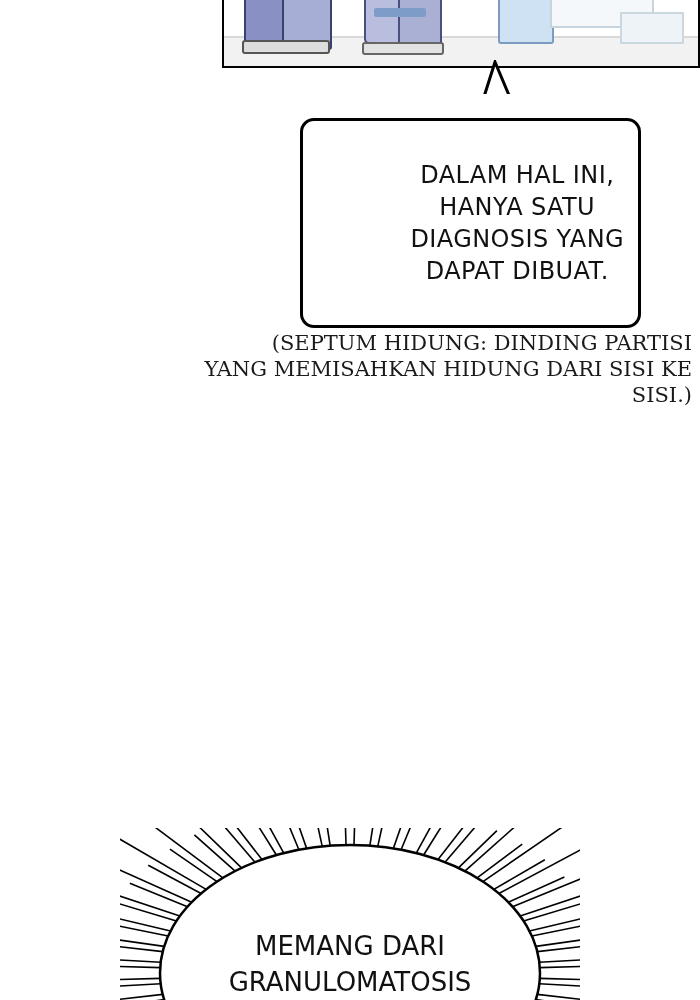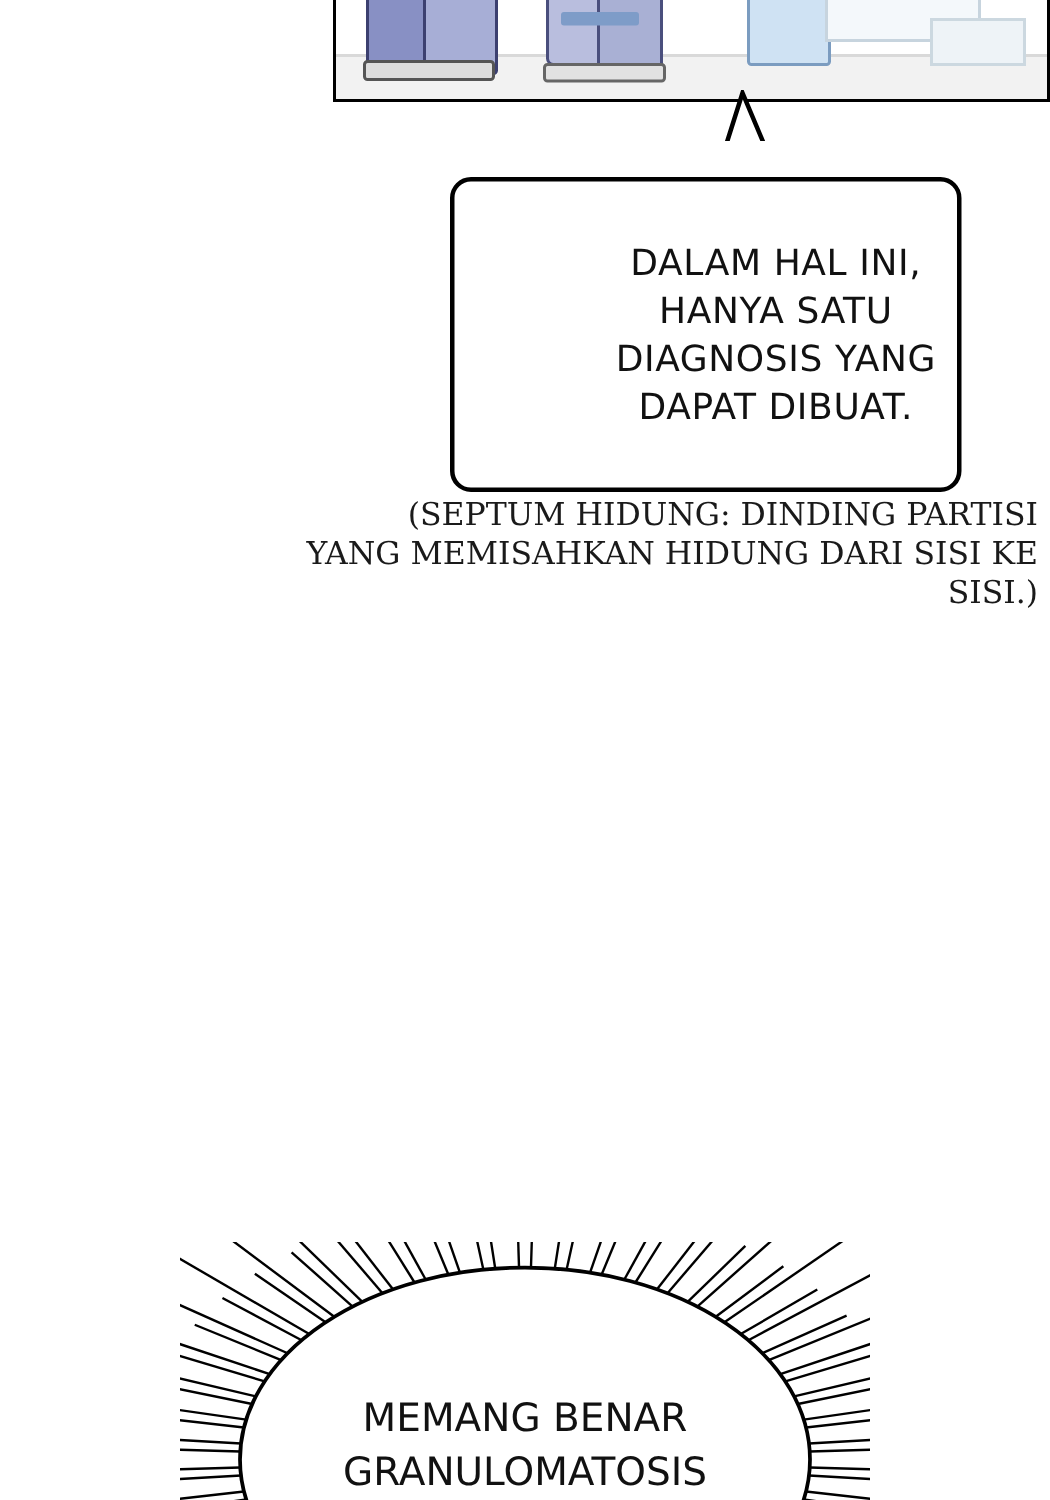--- a/index.html
+++ b/index.html
@@ -404,15 +404,15 @@
         <line x1="411.89" y1="108.00" x2="540.30" y2="81.89"></line>
         <line x1="414.03" y1="113.17" x2="414.67" y2="113.06"></line>
         <line x1="415.85" y1="118.39" x2="481.77" y2="108.95"></line>
         <line x1="417.34" y1="123.65" x2="549.59" y2="108.58"></line>
         <line x1="418.50" y1="128.96" x2="419.16" y2="128.90"></line>
         <line x1="419.33" y1="134.29" x2="486.50" y2="130.49"></line>
         <line x1="419.83" y1="139.64" x2="553.85" y2="135.86"></line>
       </g>
     <ellipse cx="230" cy="145" rx="190" ry="128" fill="#ffffff" stroke="#000000" stroke-width="2.5"></ellipse>
   </svg>
-  <div class="shout-text">MEMANG BENAR
+  <div class="shout-text">MEMANG DARI
 GRANULOMATOSIS</div>
 </div>
 
 </body></html>

